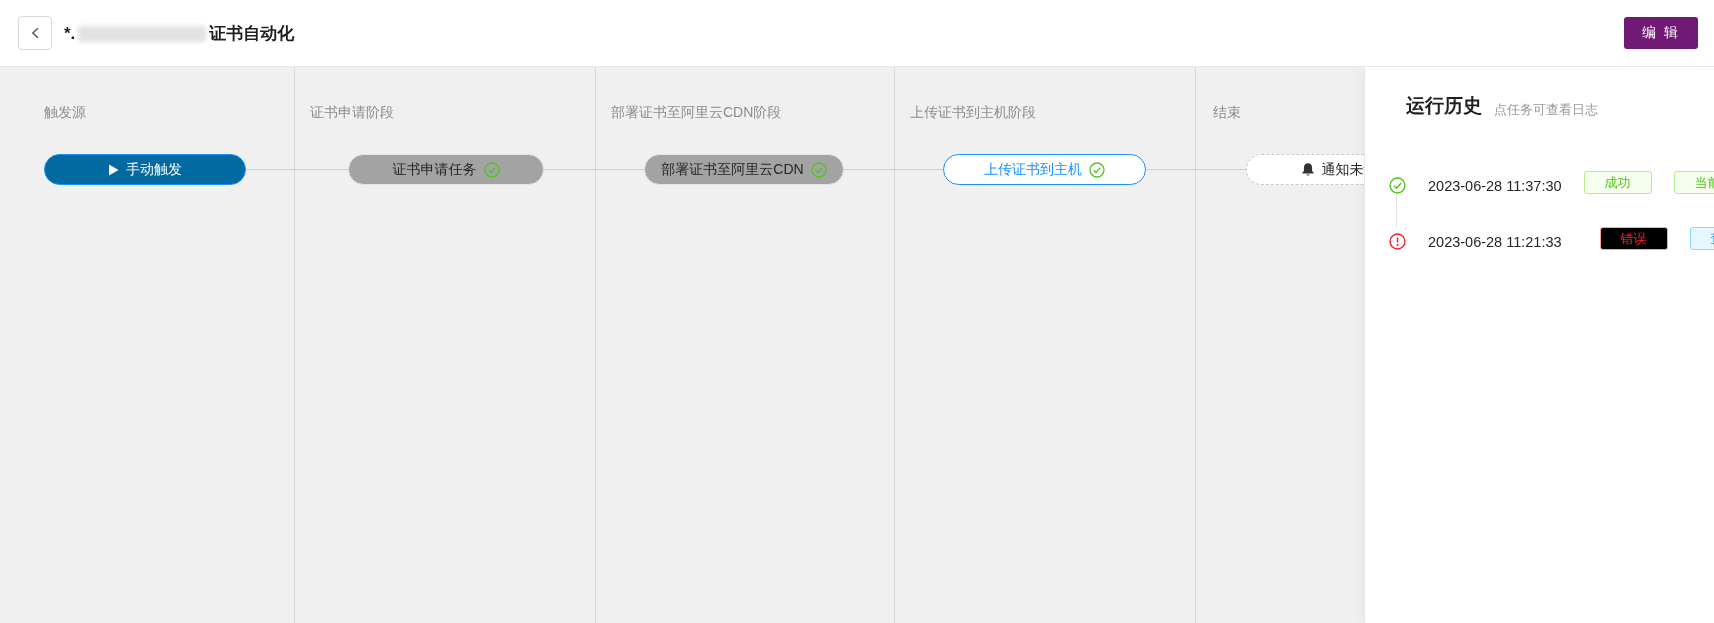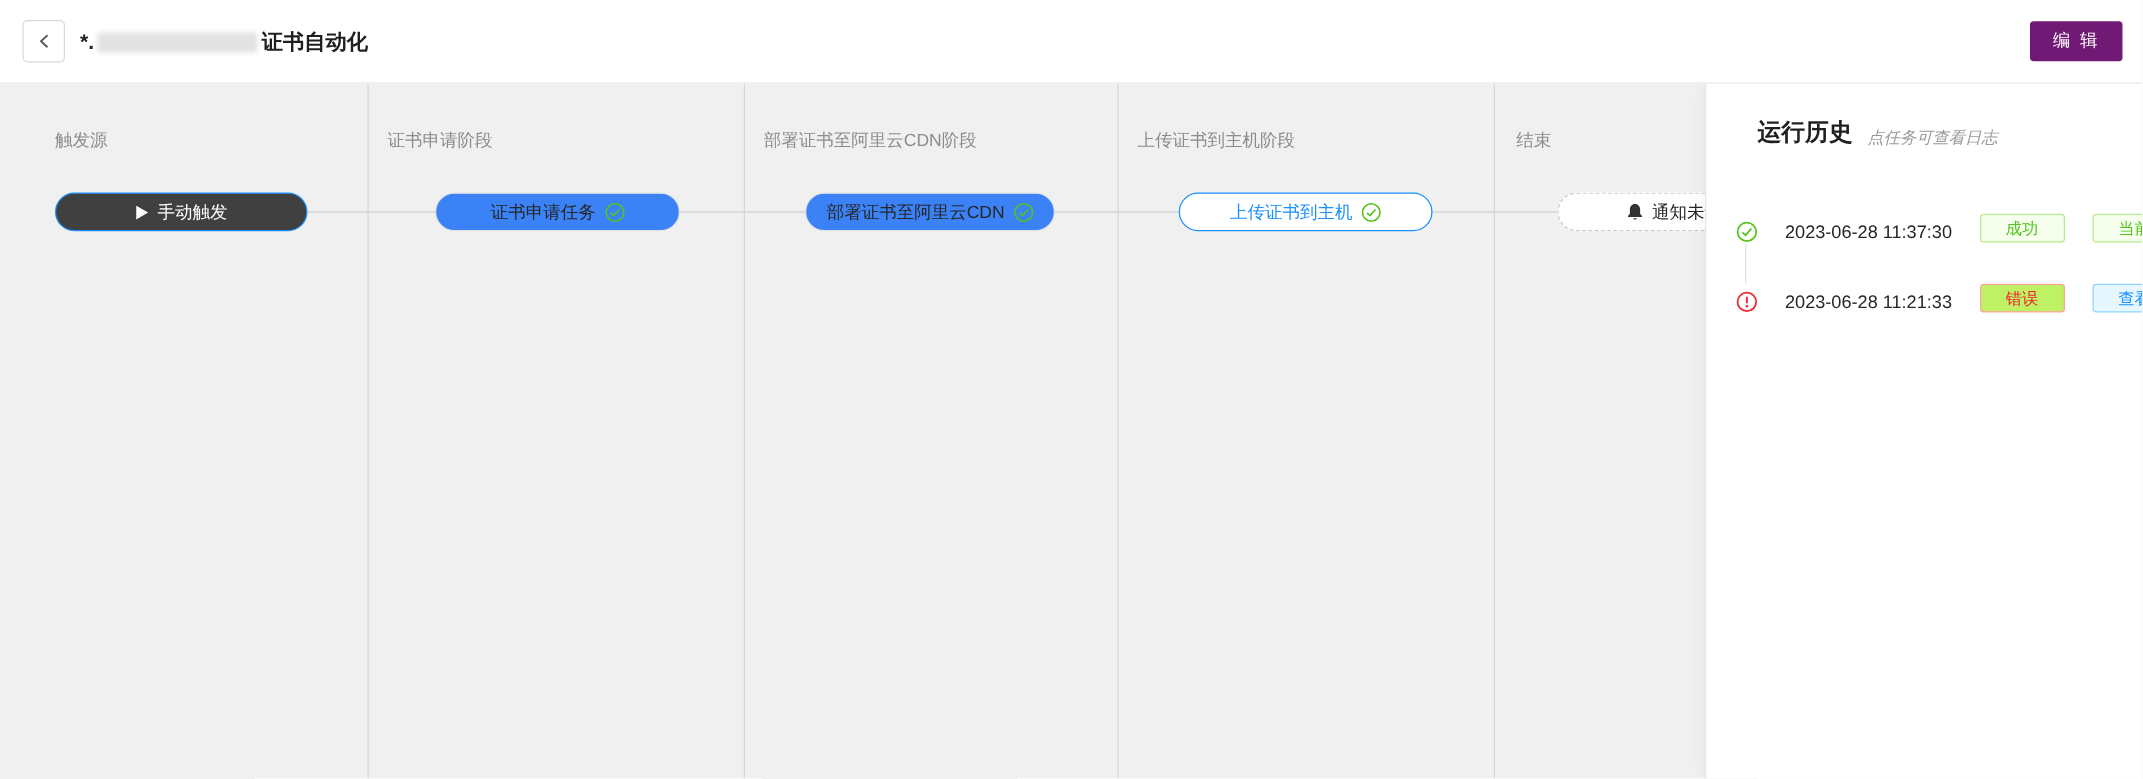--- a/index.html
+++ b/index.html
@@ -13,38 +13,38 @@
   .redacted { display:inline-block; width:128px; height:16px; margin:0 3px; background:#e2e2e2; border-radius:2px; filter:blur(2px); }
   .edit-btn { position:absolute; right:16px; top:17px; height:32px; padding:0 18px; background:#701a75; color:#fff; font-size:14px; border:none; border-radius:3px; display:flex; align-items:center; letter-spacing:2px; cursor:pointer; }
 
   
   .pipeline { position:absolute; top:67px; left:0; width:1406px; bottom:0; background:#f0f0f0; z-index:1; }
   .v-divider { position:absolute; top:0; bottom:0; width:1px; background:#d6d6d6; }
   .stage-title { position:absolute; top:37px; font-size:14px; color:#8c8c8c; white-space:nowrap; }
   .connector { position:absolute; top:102px; height:1px; background:#cfcfcf; }
 
   .node { position:absolute; top:87px; height:31px; border-radius:16px; display:flex; align-items:center; justify-content:center; gap:7px; font-size:14px; white-space:nowrap; cursor:pointer; z-index:2; }
-  .node-trigger { background:#404040; color:#fff; border:1px solid #1890ff; }
-  .node-plain { background:#3b82f6; color:#262626; border:1px solid #e3e3e3; }
+  .node-trigger { background:#0369a1; color:#fff; border:1px solid #1890ff; }
+  .node-plain { background:#a3a3a3; color:#262626; border:1px solid #e3e3e3; }
   .node-selected { background:#fff; color:#1890ff; border:1px solid #1890ff; }
   .node-dashed { background:#fff; color:#262626; border:1px dashed #c9c9c9; }
 
   
   .panel { position:absolute; top:67px; left:1364px; right:0; bottom:0; background:#fff; border-left:1px solid #e6e6e6; box-shadow:-4px 0 10px rgba(0,0,0,0.03); z-index:5; }
   .panel-head { position:absolute; left:41px; top:26px; display:flex; align-items:flex-end; gap:12px; }
   .panel-title { font-size:19px; font-weight:700; color:#1f1f1f; }
-  .panel-subtitle { font-size:13px; color:#999;font-style:italic; }
+  .panel-subtitle { font-size:13px; color:#999; }
   .hist-line { position:absolute; left:31px; top:128px; width:1px; height:32px; background:#e3e3e3; }
   .hist-row { position:absolute; left:24px; display:flex; align-items:flex-end; gap:22px; }
   .hist-row-1 { top:104px; }
   .hist-row-2 { top:160px; }
   .hist-time { font-size:14.5px; color:#262626; white-space:nowrap; }
   .badge { display:inline-flex; align-items:center; gap:5px; padding:1px 20px; font-size:13px; border-radius:3px; line-height:19px; white-space:nowrap; }
   .badge-success { background:#f6ffed; border:1px solid #b7eb8f; color:#52c41a; }
-  .badge-error { background:#bef264; border:1px solid #ffa39e; color:#f5222d; }
+  .badge-error { background:#000000; border:1px solid #ffa39e; color:#f5222d;margin-left:16px; }
   .badge-link { background:#e6f7ff; border:1px solid #91d5ff; color:#1890ff; cursor:pointer; }
   .badge-close { color:#aaaaaa; cursor:pointer; font-size:13px; }
 
   .icon { display:inline-flex; align-items:center; justify-content:center; }
 </style>
 </head>
 <body>
 
 <div id="app">
 

